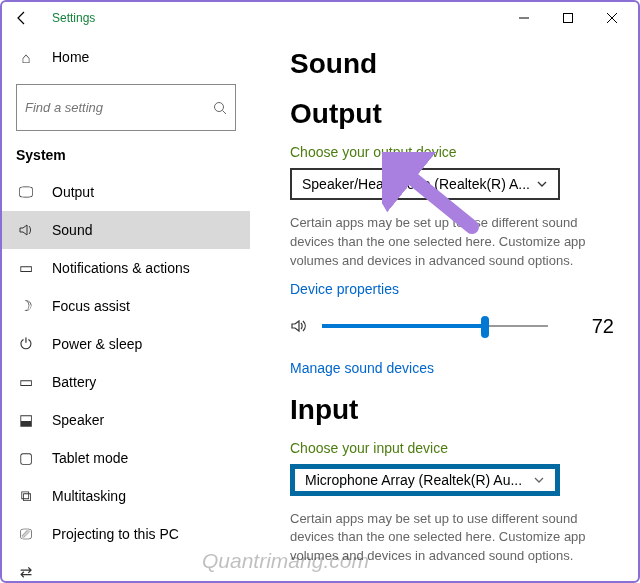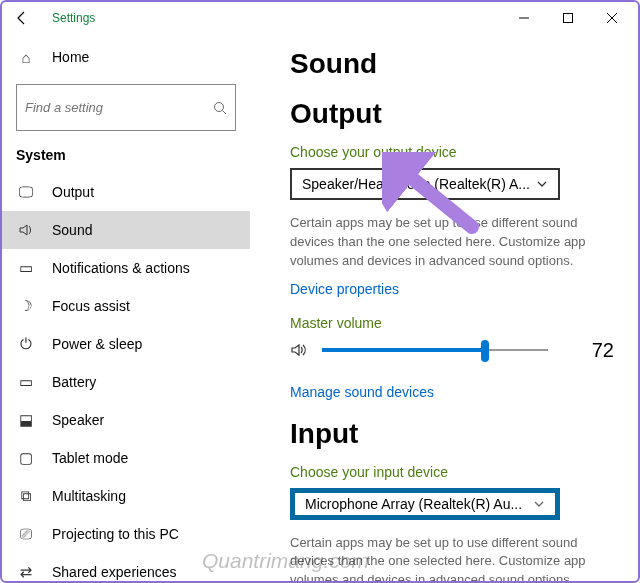--- a/index.html
+++ b/index.html
@@ -129,21 +129,20 @@
     <div class="sidebar-item">
       <span class="icon">⧉</span>
       <span>Multitasking</span>
     </div>
     <div class="sidebar-item">
       <span class="icon">⎚</span>
       <span>Projecting to this PC</span>
     </div>
     <div class="sidebar-item">
       <span class="icon">⇄</span>
-      <span>Shared experiences</span>
     </div>
     <div class="sidebar-item">
       
       
     </div>
   </div>
 
   <div class="main">
     <h1>Sound</h1>
 
@@ -153,21 +152,20 @@
       <span>Speaker/Headphone (Realtek(R) A...</span>
       <span>
           <svg width="12" height="12" viewBox="0 0 12 12">
             <path d="M2 4l4 4 4-4" stroke="#333" fill="none" stroke-width="1.3"></path>
           </svg>
         </span>
     </div>
     <div class="desc">Certain apps may be set up to use different sound devices than the one selected here. Customize app volumes and devices in advanced sound options.</div>
     <a class="link">Device properties</a>
 
-    <div class="label">Master volume</div>
     <div class="volume-row">
       <span class="vicon">
           <svg width="18" height="18" viewBox="0 0 18 18">
             <path d="M2 7v4h3l4 3V4L5 7H2z" fill="none" stroke="#333" stroke-width="1.2"></path>
             <path d="M11 6c1.5 1.5 1.5 4.5 0 6M13 4c3 3 3 7 0 10" fill="none" stroke="#333" stroke-width="1.2"></path>
           </svg>
         </span>
       <div class="slider-track">
         <div class="bg"></div>
           <div class="fill"></div>

